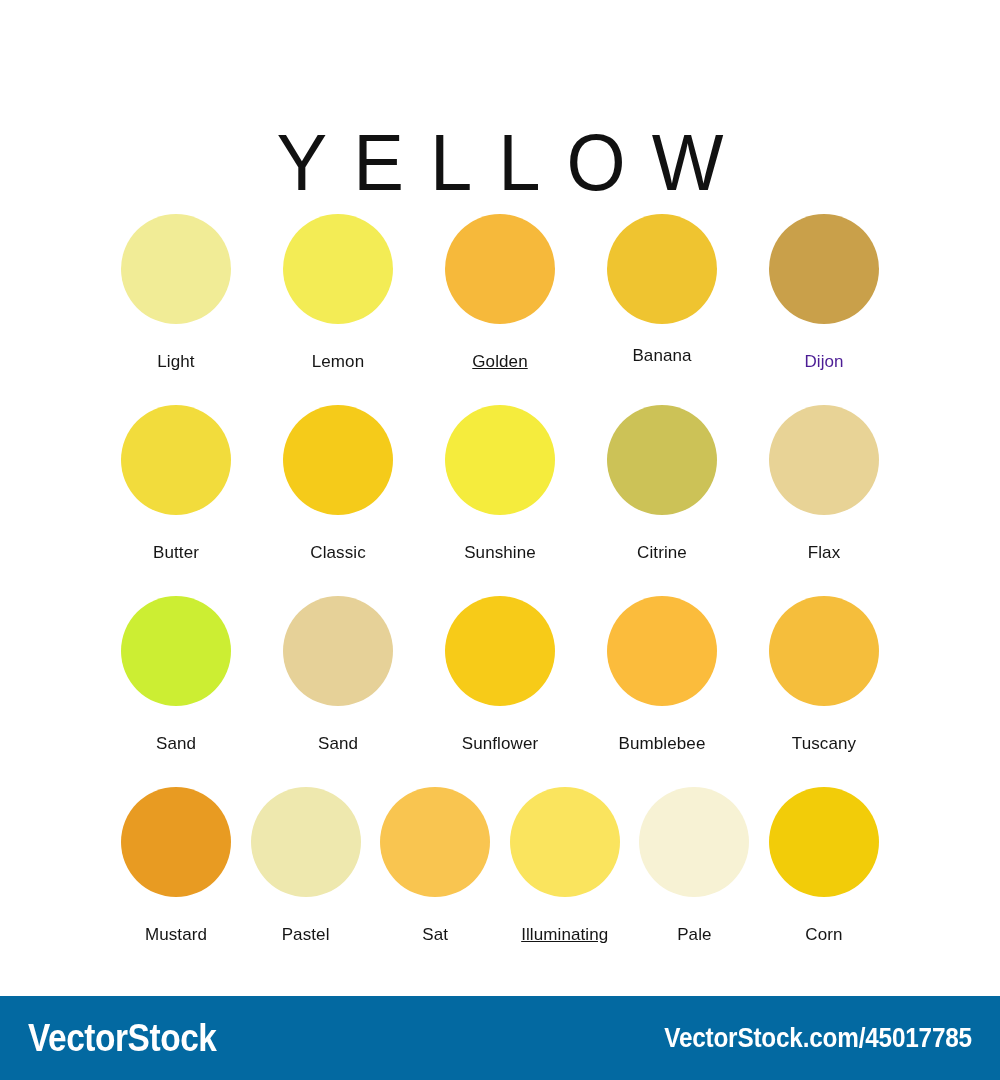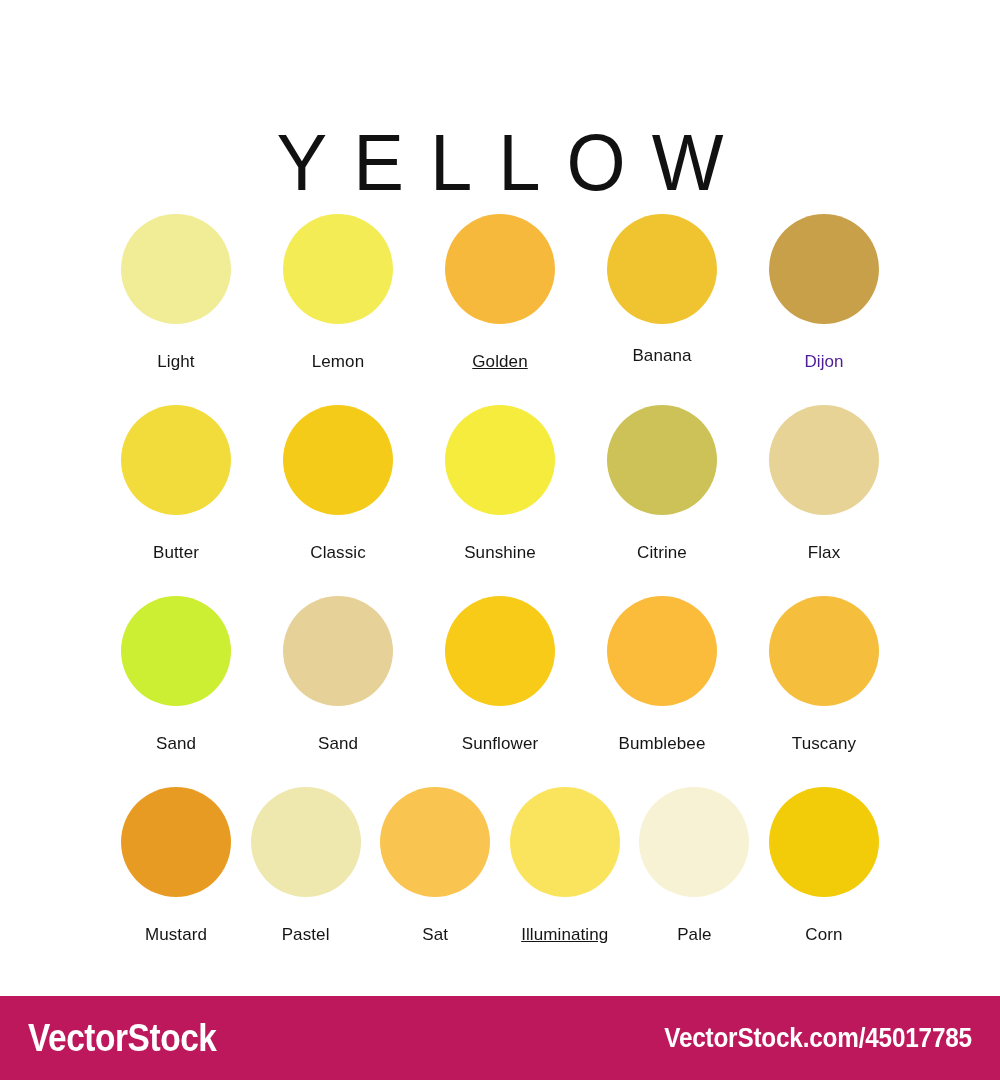--- a/index.html
+++ b/index.html
@@ -198,16 +198,16 @@
         <div class="swatch-dot" style="background-color: rgb(247, 242, 212);"></div>
         <div class="swatch-label" style="color: rgb(21, 21, 21);">Pale</div>
       </div>
       <div class="swatch-cell">
         <div class="swatch-dot" style="background-color: rgb(242, 204, 9);"></div>
         <div class="swatch-label" style="color: rgb(21, 21, 21);">Corn</div>
       </div>
     </div>
   </div>
 
-<div id="footer-bar" style="background-color: #be185d;">
+<div id="footer-bar" style="background-color: #0369a1;">
   <div id="footer-logo" style="color: rgb(255, 255, 255);">VectorStock</div>
   <div id="footer-url" style="color: rgb(255, 255, 255);">VectorStock.com/45017785</div>
 </div>
 
 </body></html>

